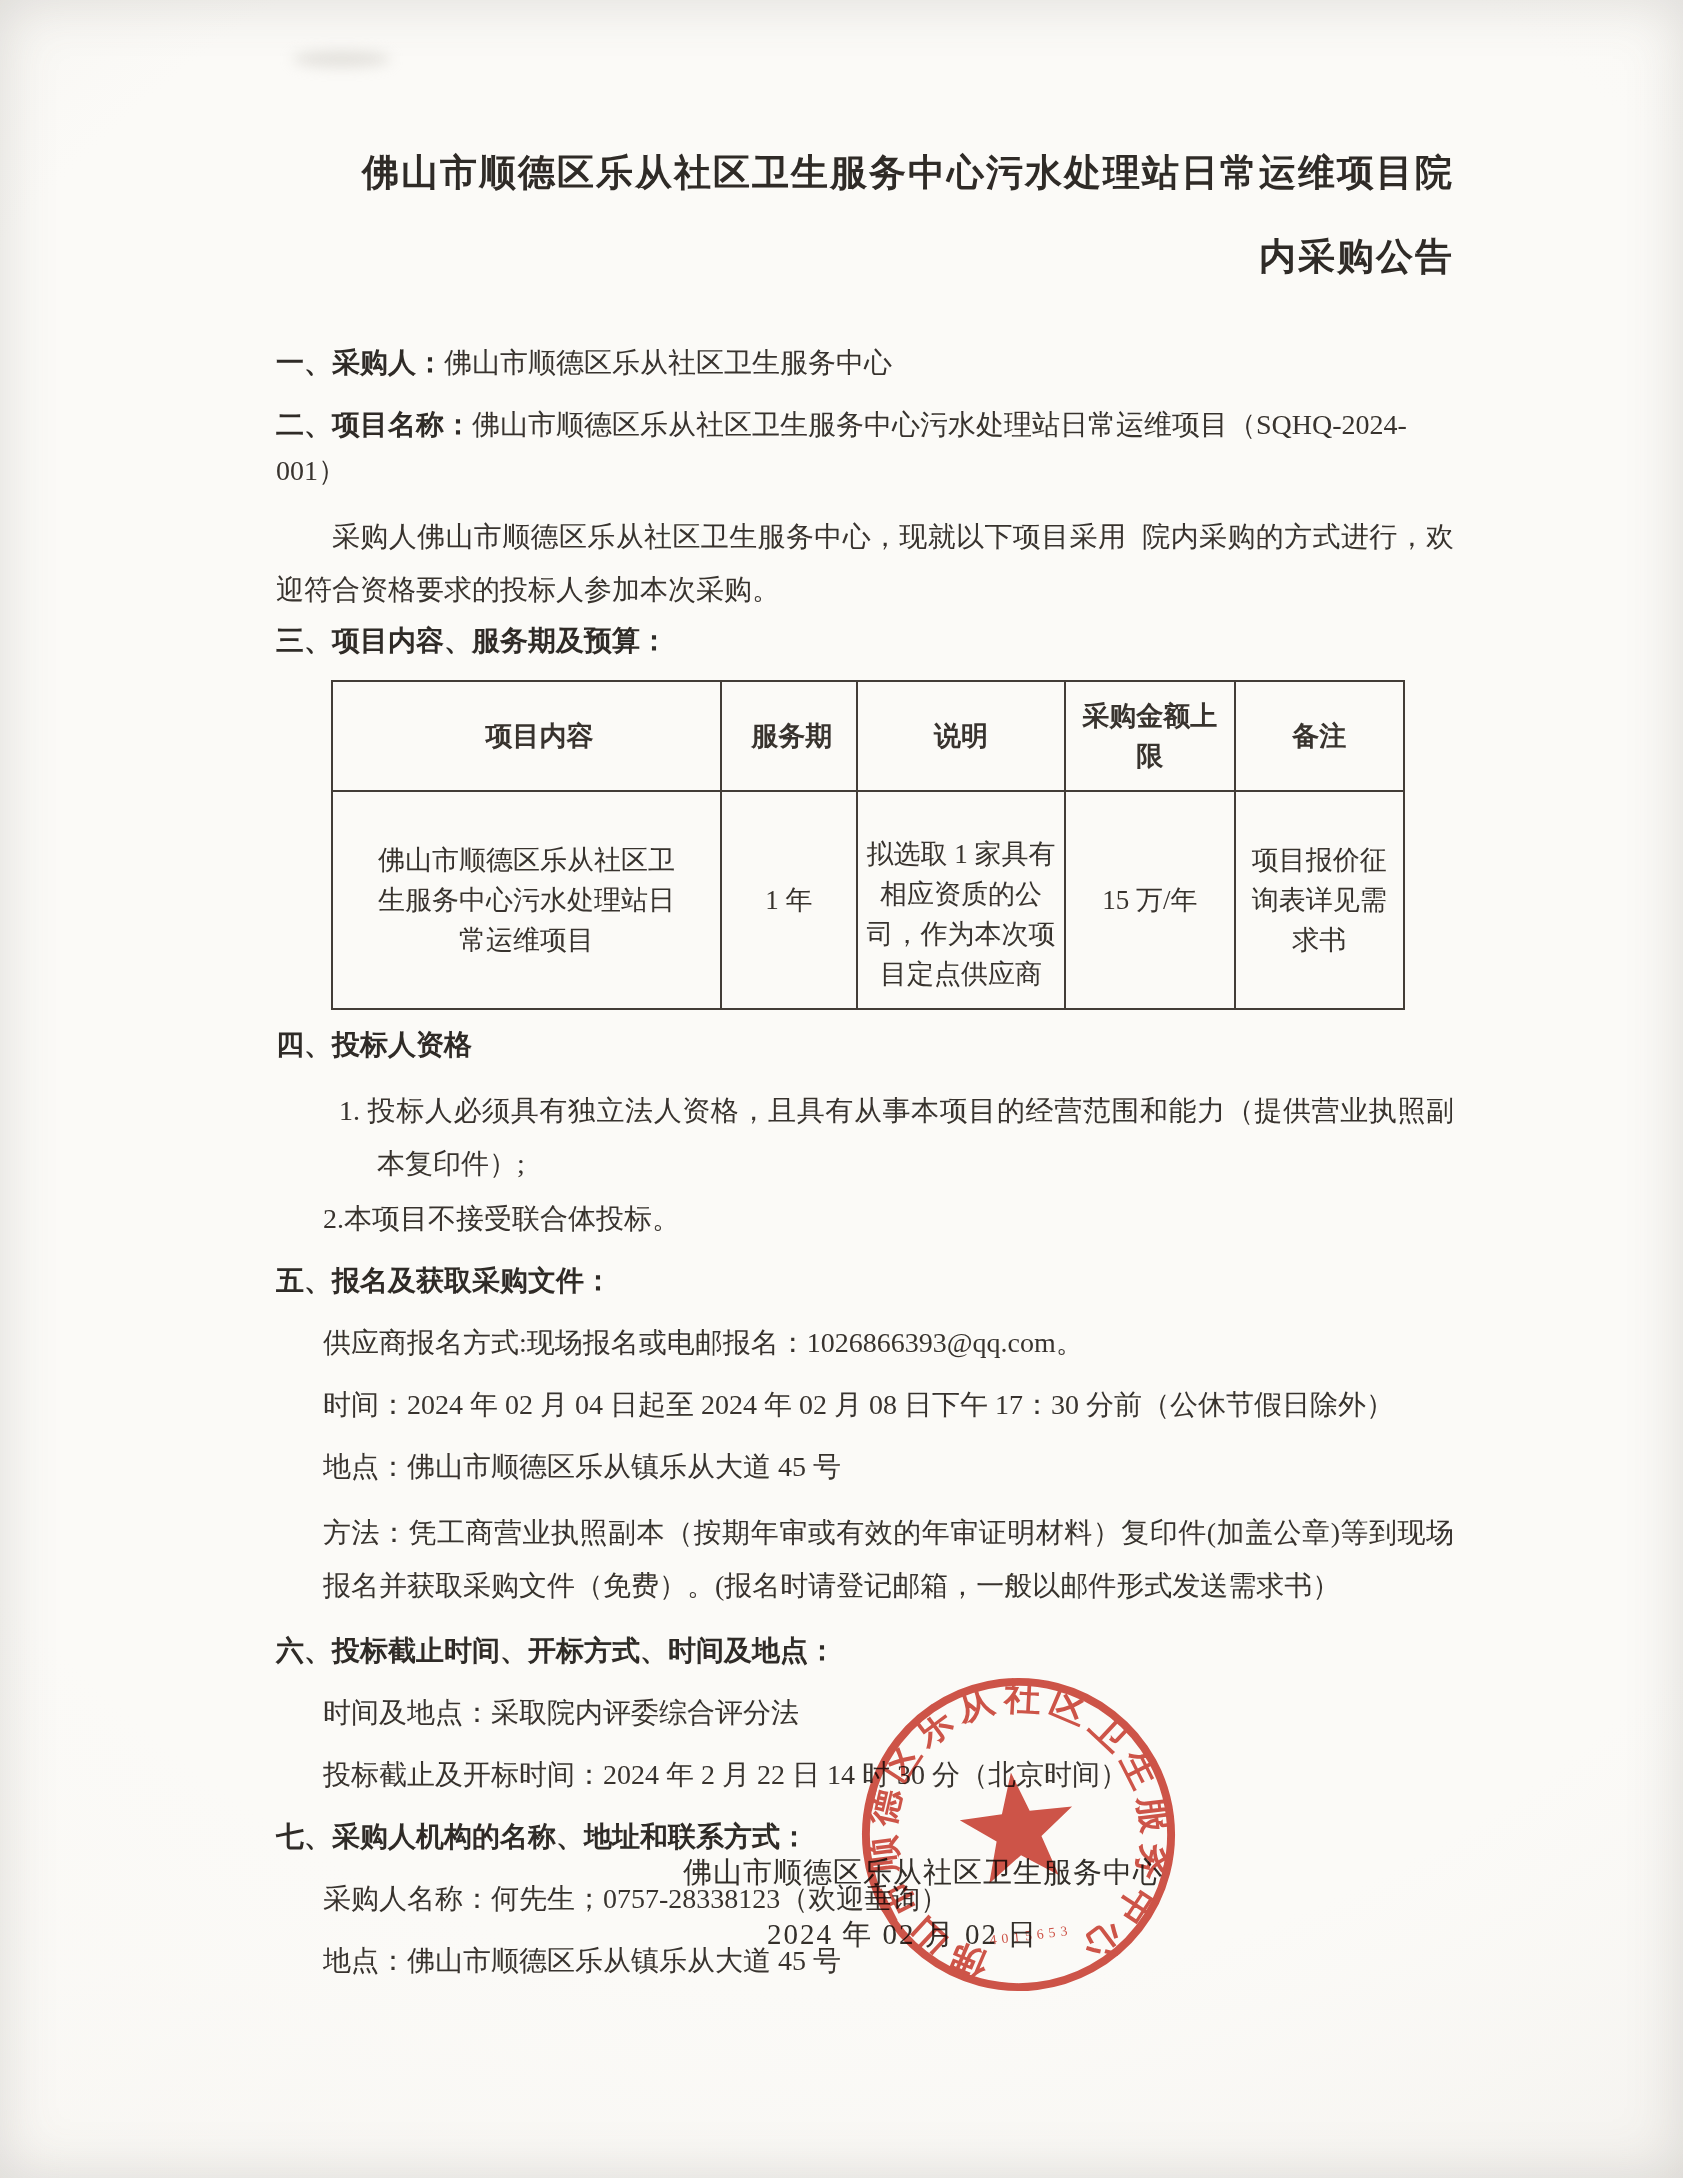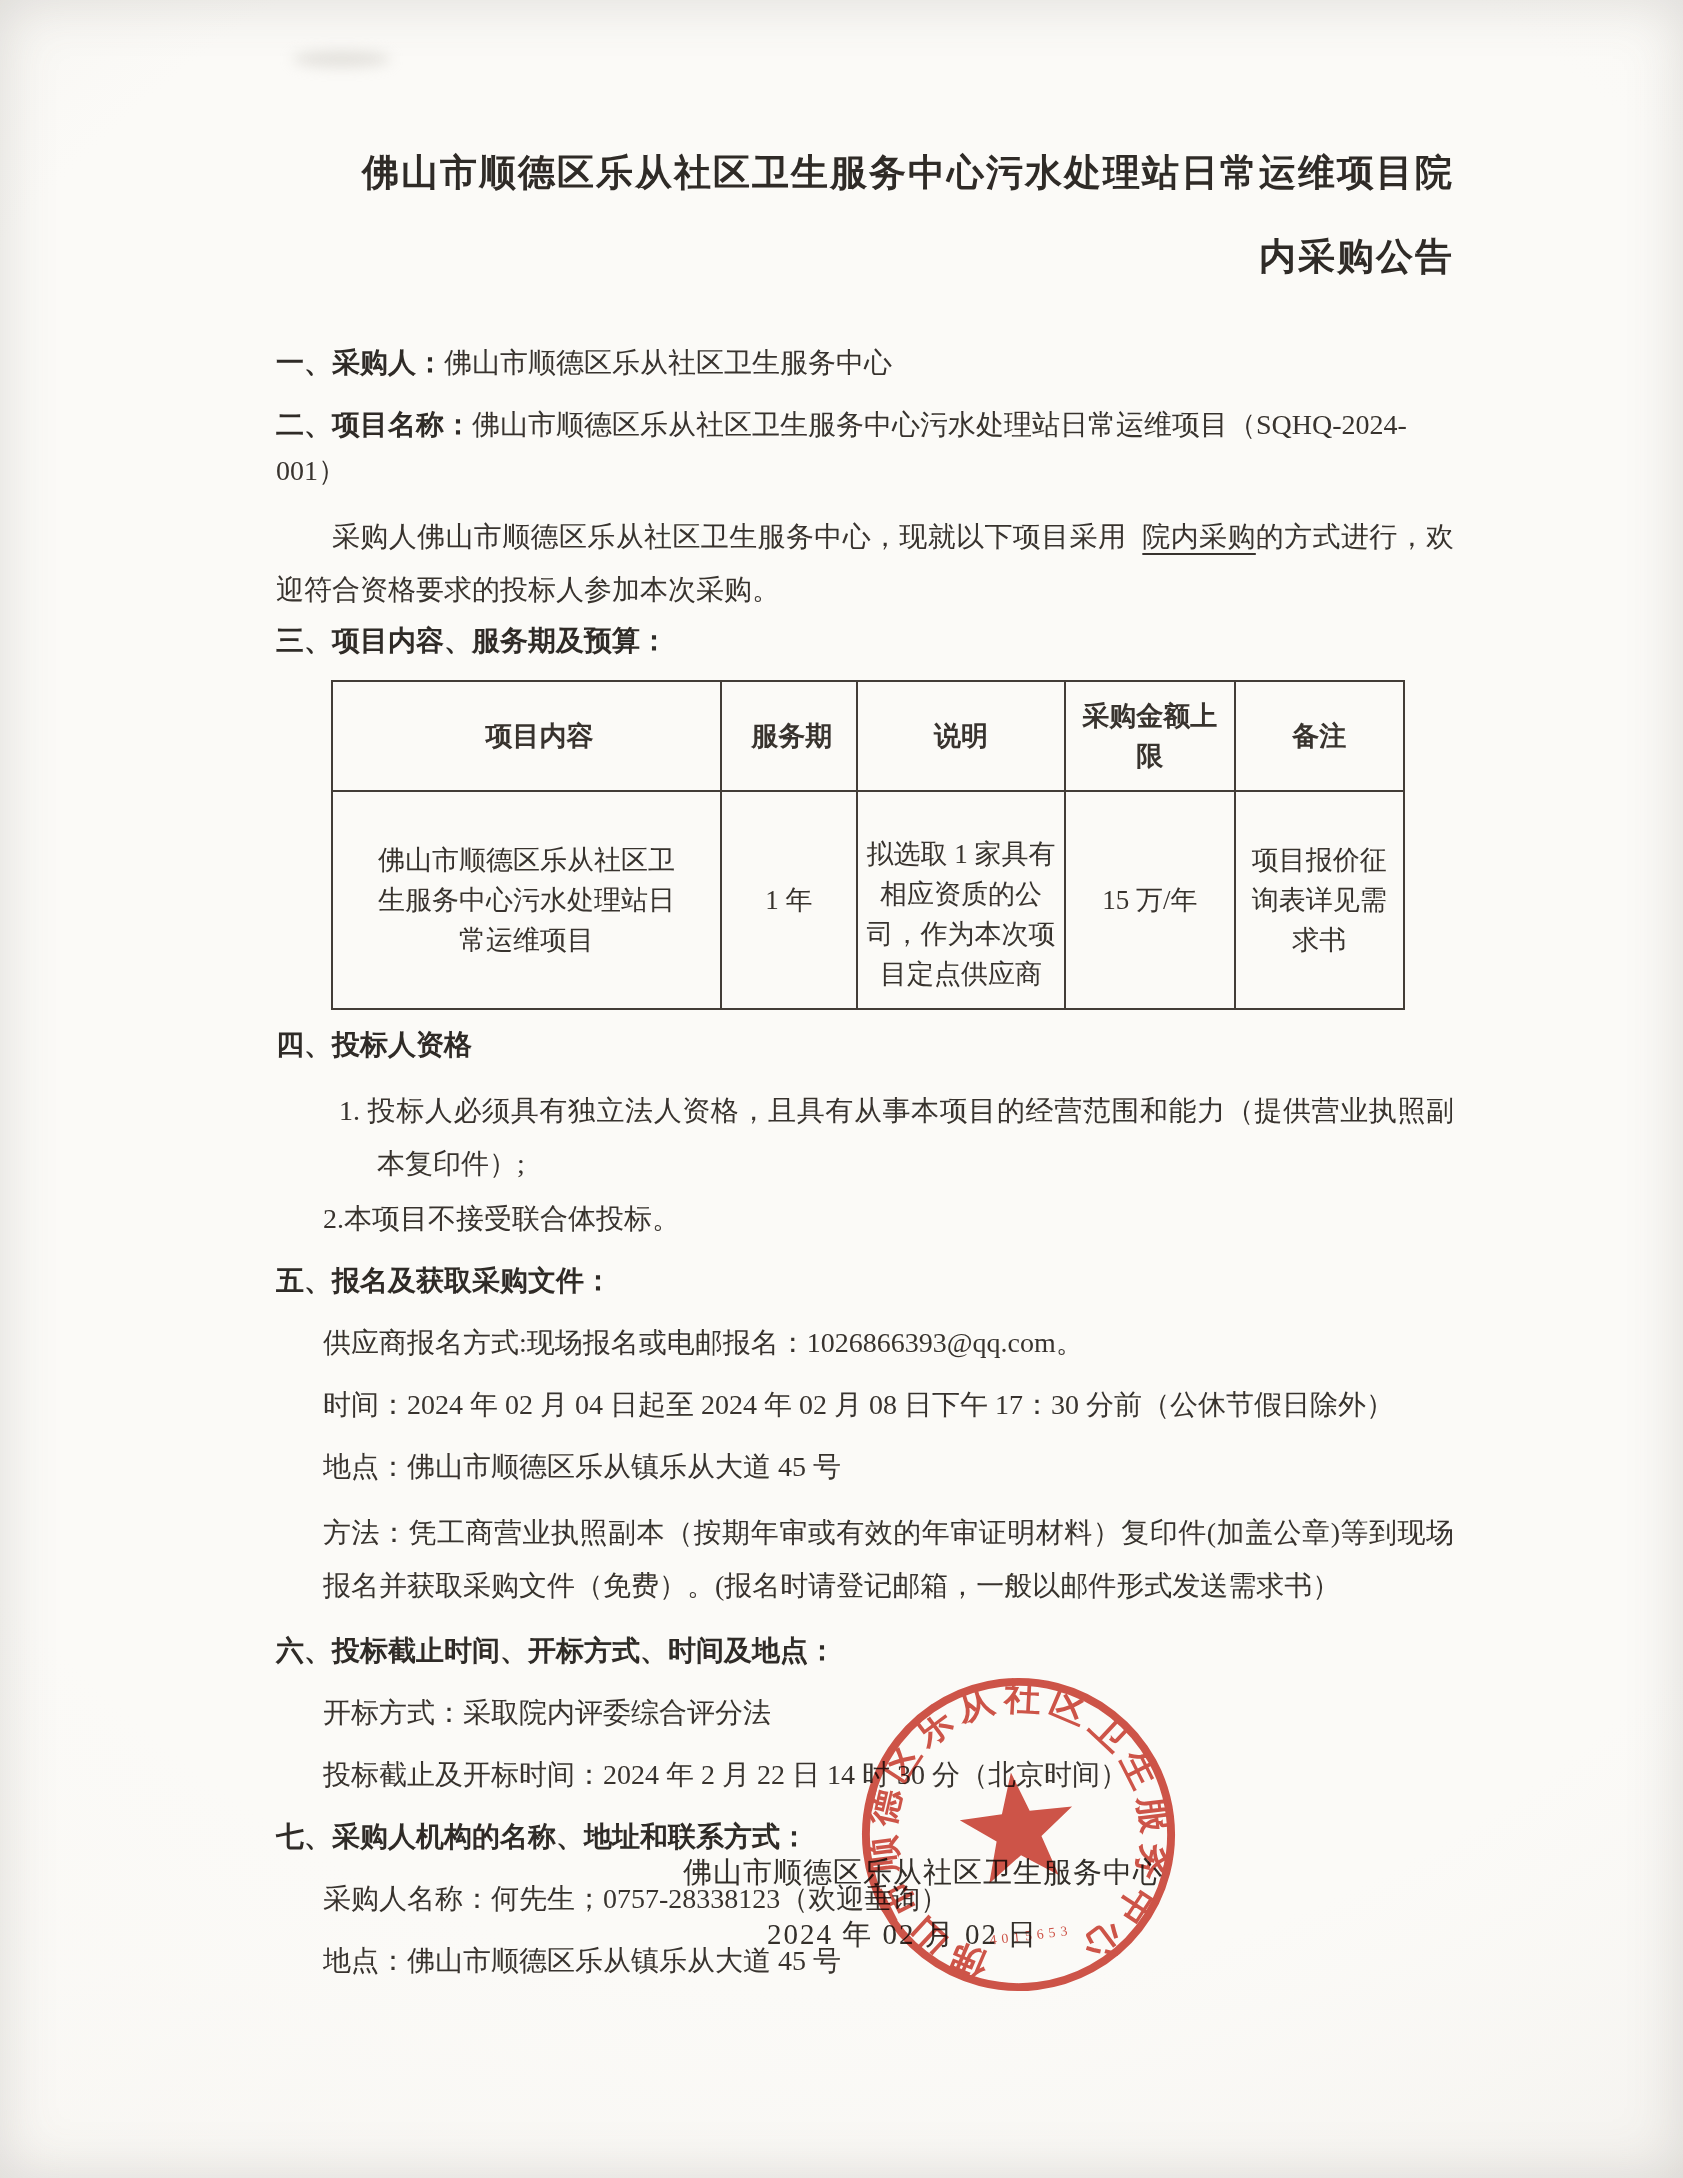--- a/index.html
+++ b/index.html
@@ -27,21 +27,21 @@
   .title-line { display:block; line-height:48px; }
   .title-line + .title-line { margin-top:36px; }
 
   .line { line-height:46px; margin-bottom:16px; }
   .sec b { font-weight:bold; color:#2f2b27; }
   .sub { margin-left:47px; }
 
   .intro {
     margin:0 0 2px 0; text-indent:2em; line-height:53px; text-align:justify;
   }
-  .u { text-decoration:underline; text-underline-offset:7px; text-decoration-thickness:2px;margin-left:16px; }
+  .u { text-underline-offset:7px; text-decoration-thickness:2px;margin-left:16px; }
 
   .info-table {
     border-collapse:collapse; table-layout:fixed;
     width:1074px; margin:10px 0 12px 55px;
     font-size:27px; color:#38332e;
   }
   .info-table th, .info-table td {
     border:2px solid #433d37; text-align:center; vertical-align:middle;
     padding:14px 6px; line-height:40px; font-weight:normal;
   }
@@ -129,21 +129,21 @@
     <div class="item1">1.  投标人必须具有独立法人资格，且具有从事本项目的经营范围和能力（提供营业执照副本复印件）;</div>
     <div class="line sub item2">2.本项目不接受联合体投标。</div>
 
     <div class="line sec"><b>五、报名及获取采购文件：</b></div>
     <div class="line sub">供应商报名方式:现场报名或电邮报名：1026866393@qq.com。</div>
     <div class="line sub">时间：2024 年 02 月 04 日起至 2024 年 02 月 08 日下午 17：30 分前（公休节假日除外）</div>
     <div class="line sub">地点：佛山市顺德区乐从镇乐从大道 45 号</div>
     <div class="sub method">方法：凭工商营业执照副本（按期年审或有效的年审证明材料）复印件(加盖公章)等到现场报名并获取采购文件（免费）。(报名时请登记邮箱，一般以邮件形式发送需求书）</div>
 
     <div class="line sec"><b>六、投标截止时间、开标方式、时间及地点：</b></div>
-    <div class="line sub">开标方式：采取院内评委综合评分法</div>
+    <div class="line sub">时间及地点：采取院内评委综合评分法</div>
     <div class="line sub">投标截止及开标时间：2024 年 2 月 22 日 14 时 30 分（北京时间）</div>
 
     <div class="line sec"><b>七、采购人机构的名称、地址和联系方式：</b></div>
     <div class="line sub">采购人名称：何先生；0757-28338123（欢迎垂询）</div>
     <div class="line sub">地点：佛山市顺德区乐从镇乐从大道 45 号</div>
 
   </div>
 
   <div class="sig-org">佛山市顺德区乐从社区卫生服务中心</div>
   <div class="sig-date">2024 年 02 月 02 日</div>

